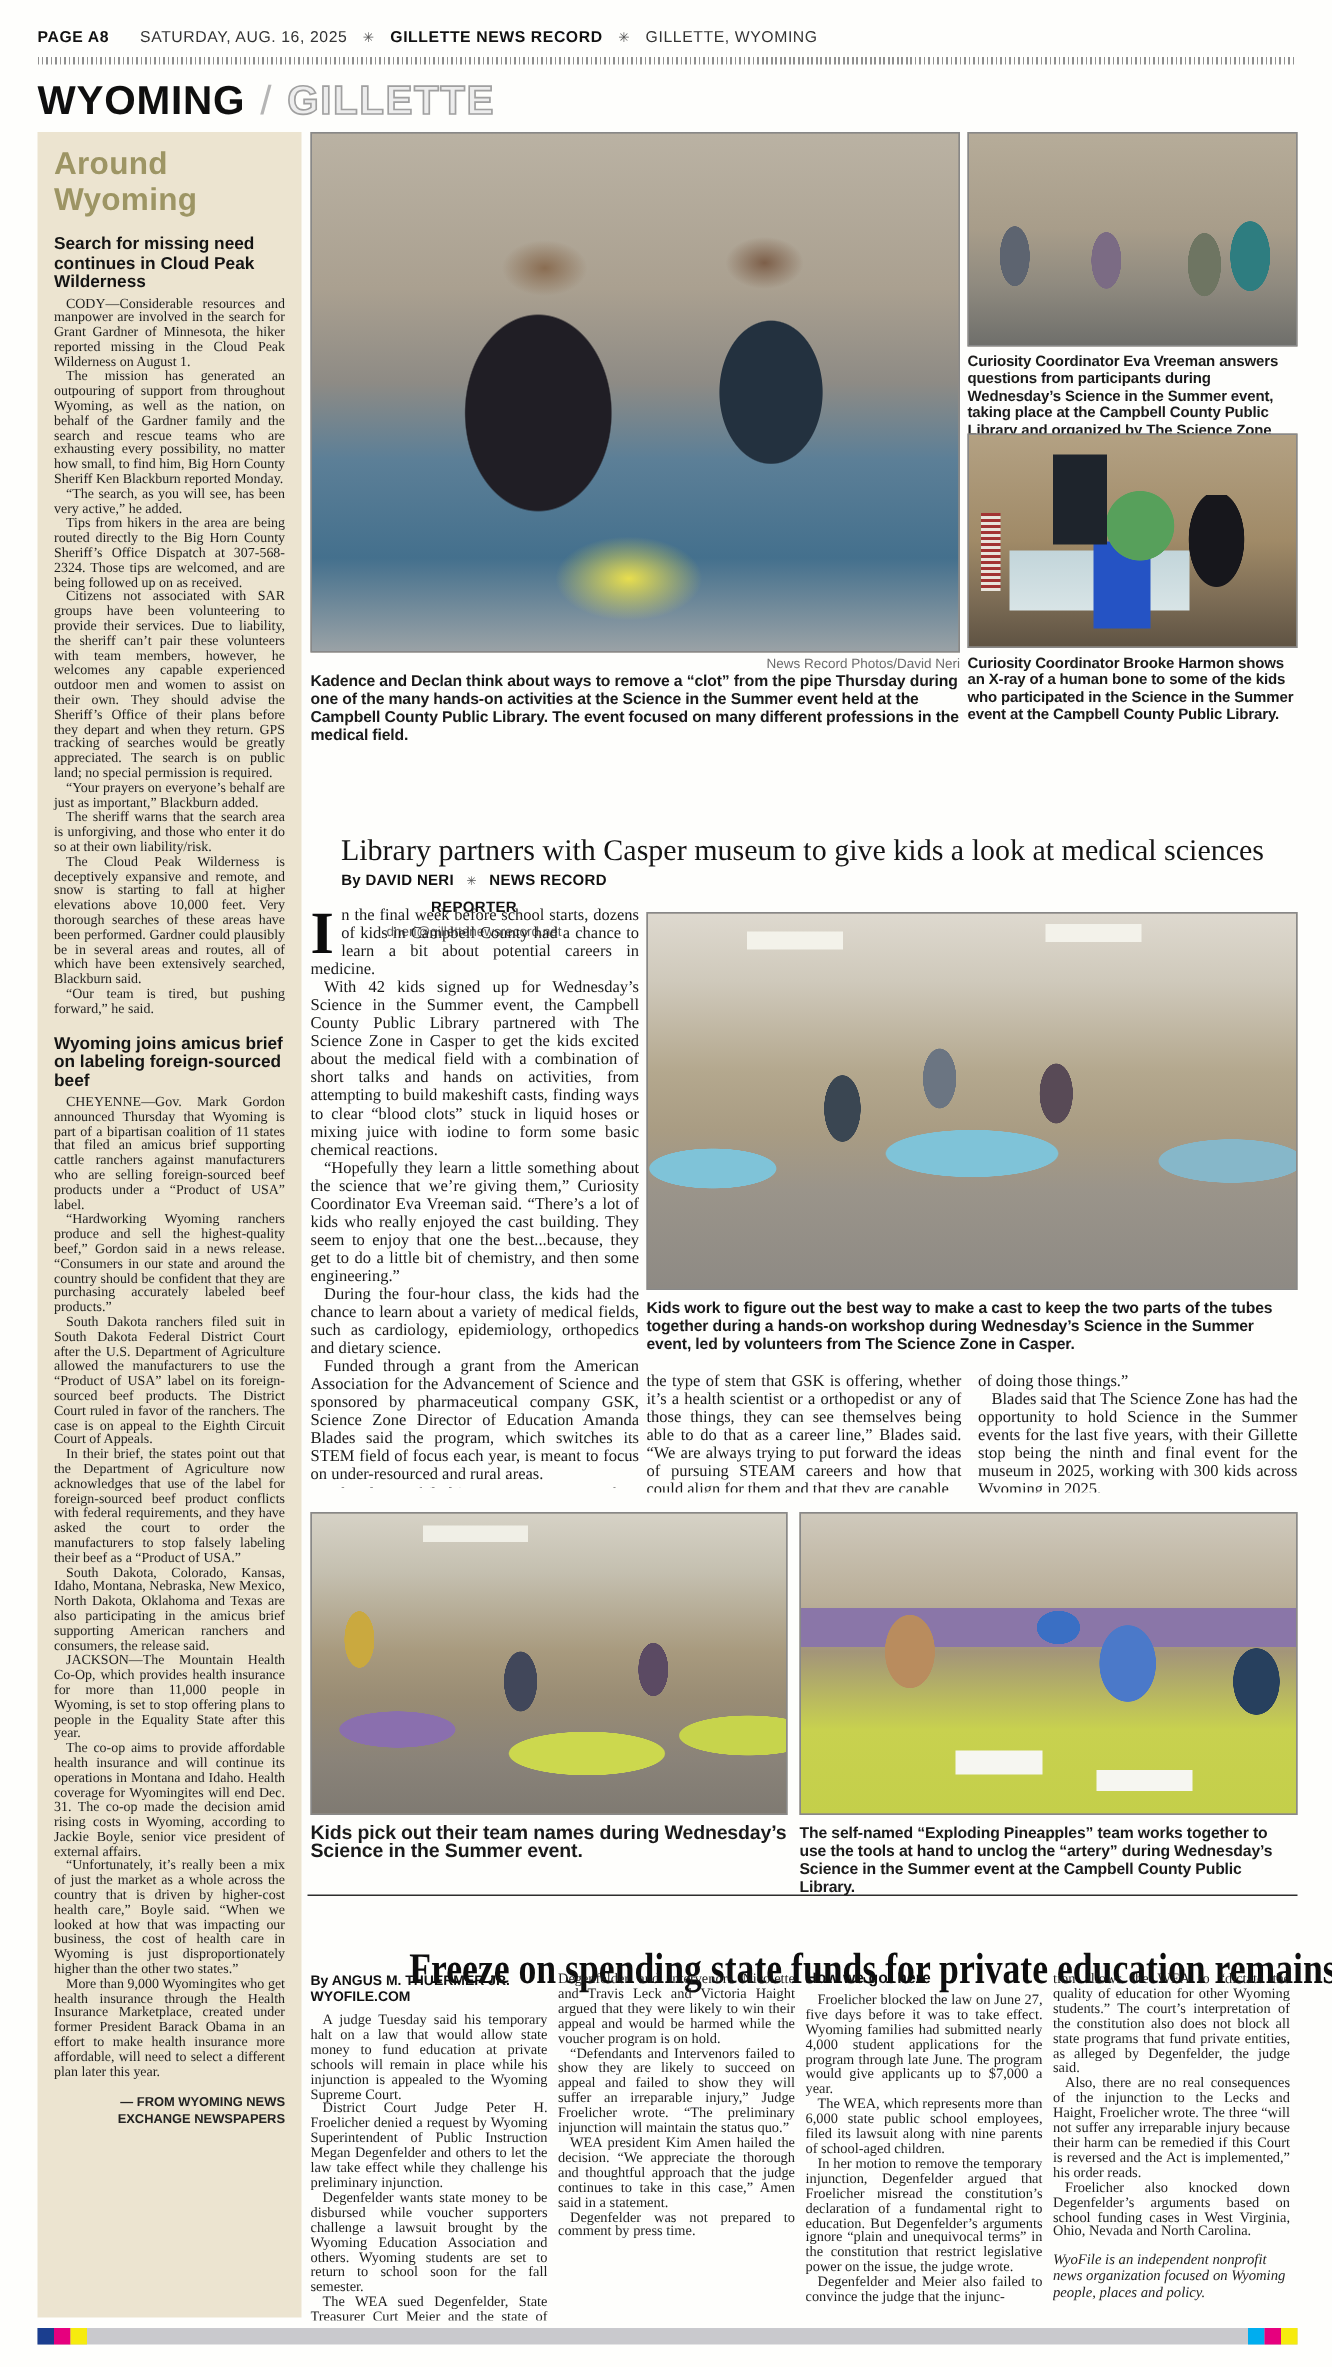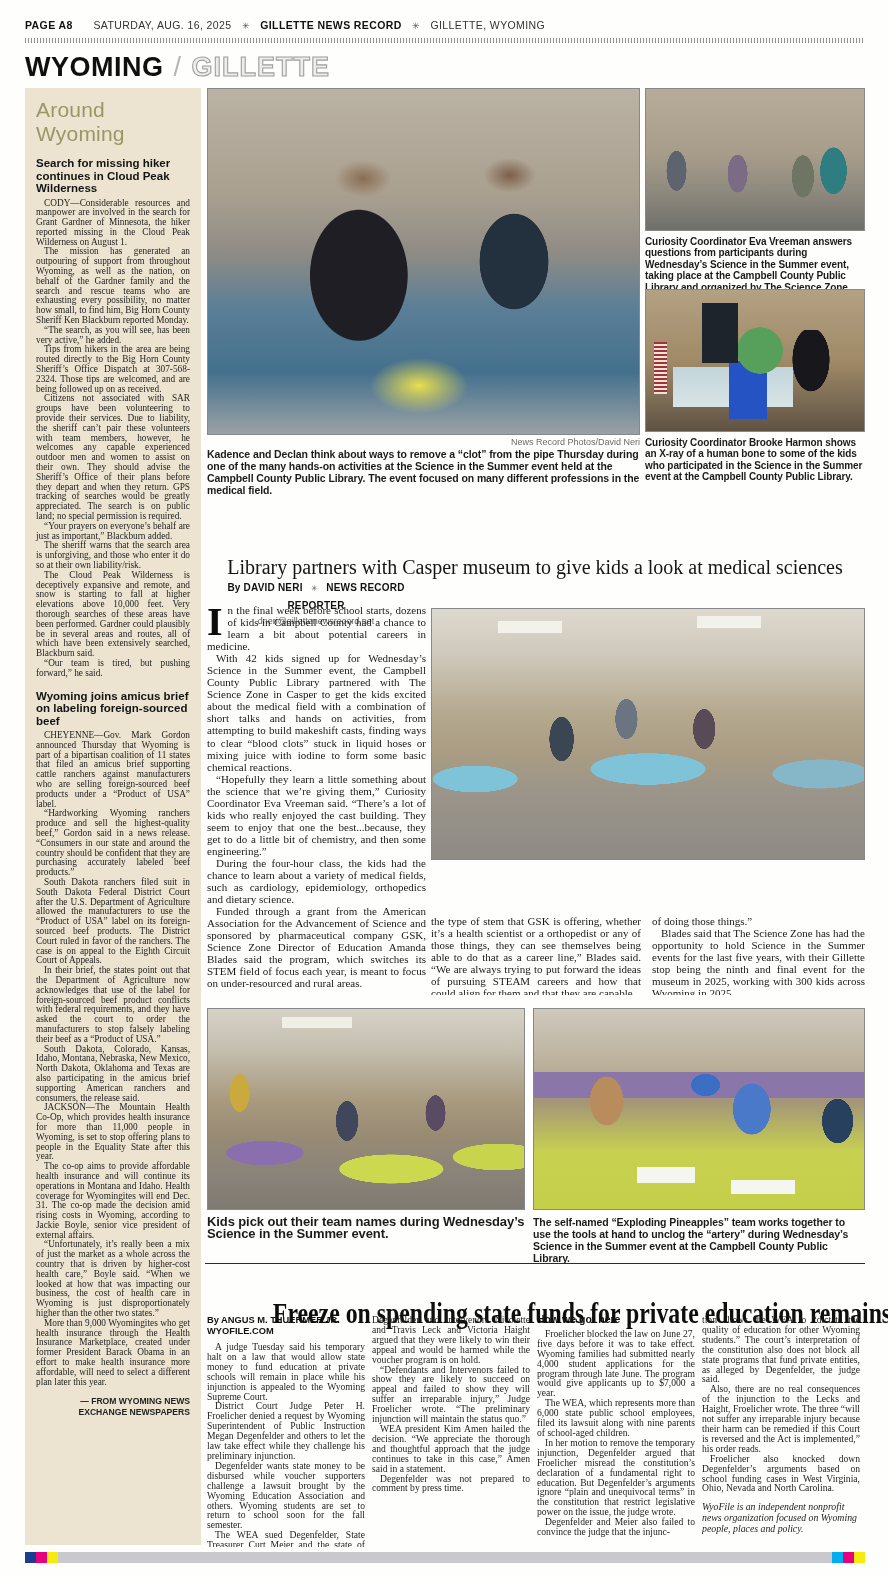--- a/index.html
+++ b/index.html
@@ -12,21 +12,21 @@
   .kicker .sep{display:inline-block;margin:0 7px;color:#555;font-size:9px;}
   .dotted-rule{position:absolute;top:38px;left:25px;width:838px;height:5px;
           background:repeating-linear-gradient(90deg,#8f8f8f 0 1px,transparent 1px 3px);}
   .section-title{position:absolute;top:52px;left:25px;font-family:"Liberation Sans",sans-serif;
           font-size:27px;font-weight:bold;letter-spacing:.5px;color:#0f0f0f;white-space:nowrap;}
   .section-title .slash{font-weight:400;color:#b5b5b5;margin:0 2px;}
   .section-title .secondary{color:#ededed;-webkit-text-stroke:1.1px #a0a0a0;letter-spacing:1px;}
   
   .sidebar{position:absolute;left:25px;top:88px;width:176px;height:1457px;background:#ece4d0;
           box-sizing:border-box;padding:8px 11px;overflow:hidden;}
-  .sidebar-title{margin:2px 0 10px 0;font-family:"Liberation Sans",sans-serif;font-weight:400;
+  .sidebar-title{margin:2px 0 10px 0;font-family:"Liberation Sans",sans-serif;font-weight:700;
           font-size:21px;color:#9d9564;letter-spacing:.2px;}
   .sidebar h3{margin:11px 0 4px 0;font-family:"Liberation Sans",sans-serif;font-size:11.5px;
           line-height:12.5px;color:#141414;}
   .sidebar .story p{margin:0;font-size:9.3px;line-height:9.8px;text-align:justify;text-indent:8px;color:#1d1d1d;}
   .sb-tagline{margin-top:9px;font-family:"Liberation Sans",sans-serif;font-weight:bold;
           font-size:8.6px;line-height:11px;text-align:right;color:#222;}
   
   .photo{position:absolute;background-repeat:no-repeat;background-color:#9a9184;border:0.5px solid #888;box-sizing:border-box;}
   #photo-main{left:207px;top:88px;width:433px;height:347px;
     background-image:
@@ -147,21 +147,21 @@
 
   <div class="section-title">
     <span class="primary">WYOMING</span>
     <span class="slash">/</span>
     <span class="secondary">GILLETTE</span>
   </div>
 
   <aside class="sidebar">
     <h2 class="sidebar-title">Around Wyoming</h2>
     <section class="story">
-      <h3>Search for missing hiker continues in Cloud Peak Wilderness</h3>
+      <h3>Search for missing need continues in Cloud Peak Wilderness</h3>
       <div>
           <p>CODY—Considerable resources and manpower are involved in the search for Grant Gardner of Minnesota, the hiker reported missing in the Cloud Peak Wilderness on August 1.</p>
           <p>The mission has generated an outpouring of support from throughout Wyoming, as well as the nation, on behalf of the Gardner family and the search and rescue teams who are exhausting every possibility, no matter how small, to find him, Big Horn County Sheriff Ken Blackburn reported Monday.</p>
           <p>“The search, as you will see, has been very active,” he added.</p>
           <p>Tips from hikers in the area are being routed directly to the Big Horn County Sheriff’s Office Dispatch at 307-568-2324. Those tips are welcomed, and are being followed up on as received.</p>
           <p>Citizens not associated with SAR groups have been volunteering to provide their services. Due to liability, the sheriff can’t pair these volunteers with team members, however, he welcomes any capable experienced outdoor men and women to assist on their own. They should advise the Sheriff’s Office of their plans before they depart and when they return. GPS tracking of searches would be greatly appreciated. The search is on public land; no special permission is required.</p>
           <p>“Your prayers on everyone’s behalf are just as important,” Blackburn added.</p>
           <p>The sheriff warns that the search area is unforgiving, and those who enter it do so at their own liability/risk.</p>
           <p>The Cloud Peak Wilderness is deceptively expansive and remote, and snow is starting to fall at higher elevations above 10,000 feet. Very thorough searches of these areas have been performed. Gardner could plausibly be in several areas and routes, all of which have been extensively searched, Blackburn said.</p>
           <p>“Our team is tired, but pushing forward,” he said.</p>
@@ -212,20 +212,21 @@
   <div class="body-col drop" style="left:207px;top:604px;width:219px;height:388px;">
       <p>In the final week before school starts, dozens of kids in Campbell County had a chance to learn a bit about potential careers in medicine.</p>
       <p>With 42 kids signed up for Wednesday’s Science in the Summer event, the Campbell County Public Library partnered with The Science Zone in Casper to get the kids excited about the medical field with a combination of short talks and hands on activities, from attempting to build makeshift casts, finding ways to clear “blood clots” stuck in liquid hoses or mixing juice with iodine to form some basic chemical reactions.</p>
       <p>“Hopefully they learn a little something about the science that we’re giving them,” Curiosity Coordinator Eva Vreeman said. “There’s a lot of kids who really enjoyed the cast building. They seem to enjoy that one the best...because, they get to do a little bit of chemistry, and then some engineering.”</p>
       <p>During the four-hour class, the kids had the chance to learn about a variety of medical fields, such as cardiology, epidemiology, orthopedics and dietary science.</p>
       <p>Funded through a grant from the American Association for the Advancement of Science and sponsored by pharmaceutical company GSK, Science Zone Director of Education Amanda Blades said the program, which switches its STEM field of focus each year, is meant to focus on under-resourced and rural areas.</p>
       <p>“The idea is, if (kids) get exposure to any of</p>
     </div>
 
   <div class="photo" id="photo-mid"></div>
+  <div class="caption" style="left:431px;top:866px;width:434px;font-size:10.5px;line-height:12px;">Kids work to figure out the best way to make a cast to keep the two parts of the tubes together during a hands-on workshop during Wednesday’s Science in the Summer event, led by volunteers from The Science Zone in Casper.</div>
 
   <div class="body-col cont" style="left:431px;top:915px;width:210px;height:80px;">
       <p>the type of stem that GSK is offering, whether it’s a health scientist or a orthopedist or any of those things, they can see themselves being able to do that as a career line,” Blades said. “We are always trying to put forward the ideas of pursuing STEAM careers and how that could align for them and that they are capable</p>
     </div>
   <div class="body-col cont" style="left:652px;top:915px;width:213px;height:80px;">
       <p>of doing those things.”</p>
       <p>Blades said that The Science Zone has had the opportunity to hold Science in the Summer events for the last five years, with their Gillette stop being the ninth and final event for the museum in 2025, working with 300 kids across Wyoming in 2025.</p>
     </div>
 
   <div class="photo" id="photo-bottom-left"></div>

